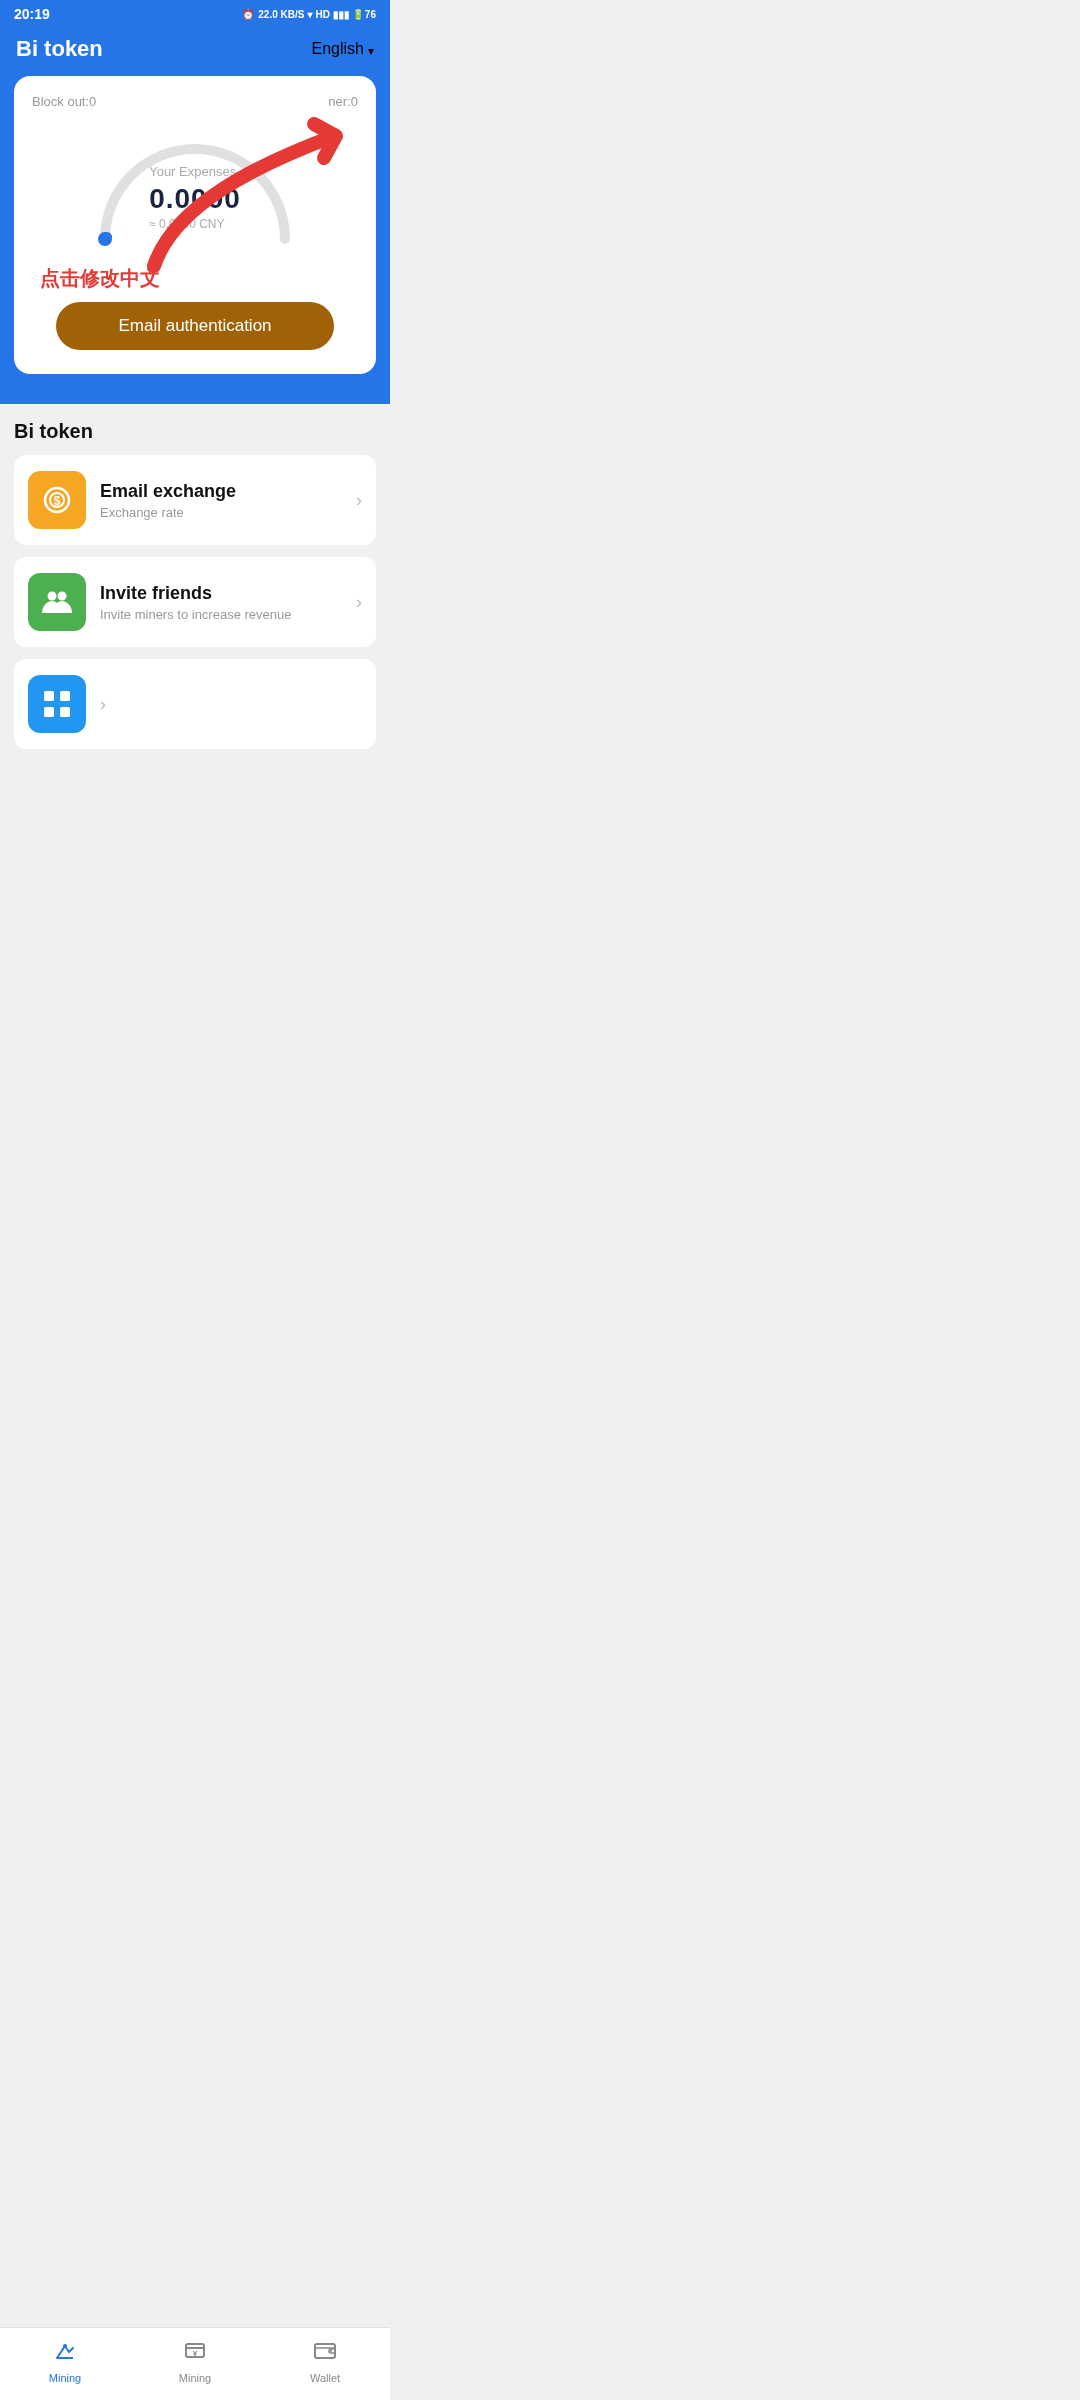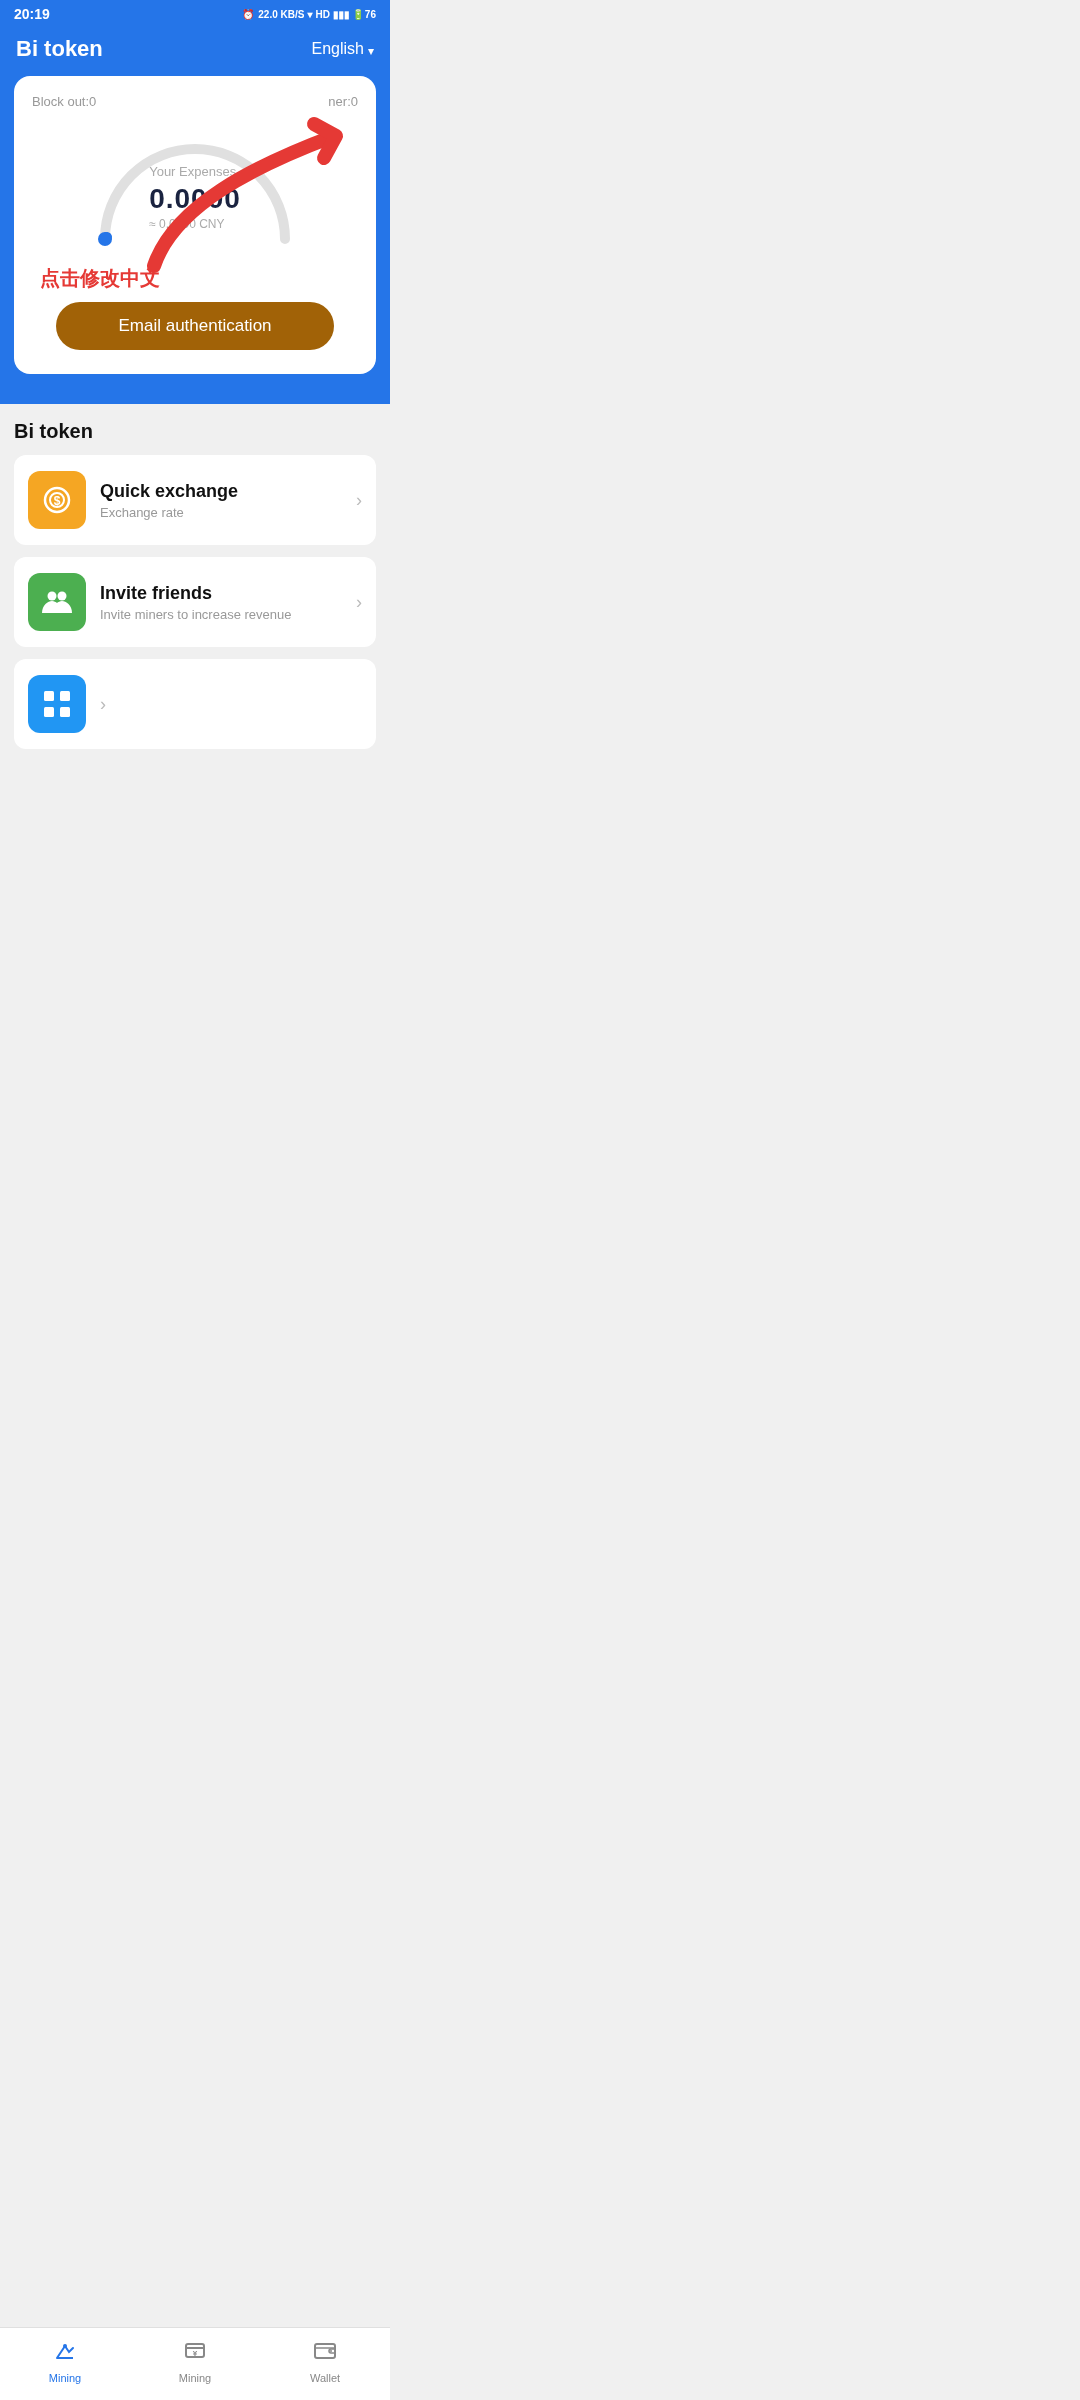--- a/index.html
+++ b/index.html
@@ -34,21 +34,21 @@
       display: flex;
       justify-content: space-between;
       align-items: center;
     }
     .header-title {
       color: white;
       font-size: 22px;
       font-weight: 700;
     }
     .header-lang {
-      color: #ffffff;
+      color: #000000;
       font-size: 16px;
       font-weight: 500;
       display: flex;
       align-items: flex-end;
       gap: 4px;
     }
     .chevron-down { font-size: 12px; }
 
     
     .card-area {
@@ -278,21 +278,21 @@
 
   <div class="list-card">
     <div class="list-icon icon-orange">
       <svg width="32" height="32" viewBox="0 0 32 32" fill="none">
         <circle cx="16" cy="16" r="12" stroke="white" stroke-width="2.5" fill="none"></circle>
         <circle cx="16" cy="16" r="7" stroke="white" stroke-width="2" fill="none"></circle>
         <text x="16" y="21" text-anchor="middle" fill="white" font-size="12" font-weight="bold">$</text>
       </svg>
     </div>
     <div class="list-text">
-      <div class="list-title">Quick exchange</div>
+      <div class="list-title">Email exchange</div>
       <div class="list-subtitle">Exchange rate</div>
     </div>
     <span class="list-chevron">›</span>
   </div>
 
   <div class="list-card">
     <div class="list-icon icon-green">
       <svg width="34" height="34" viewBox="0 0 34 34" fill="white">
         <circle cx="12" cy="11" r="4.5"></circle>
         <circle cx="22" cy="11" r="4.5"></circle>

